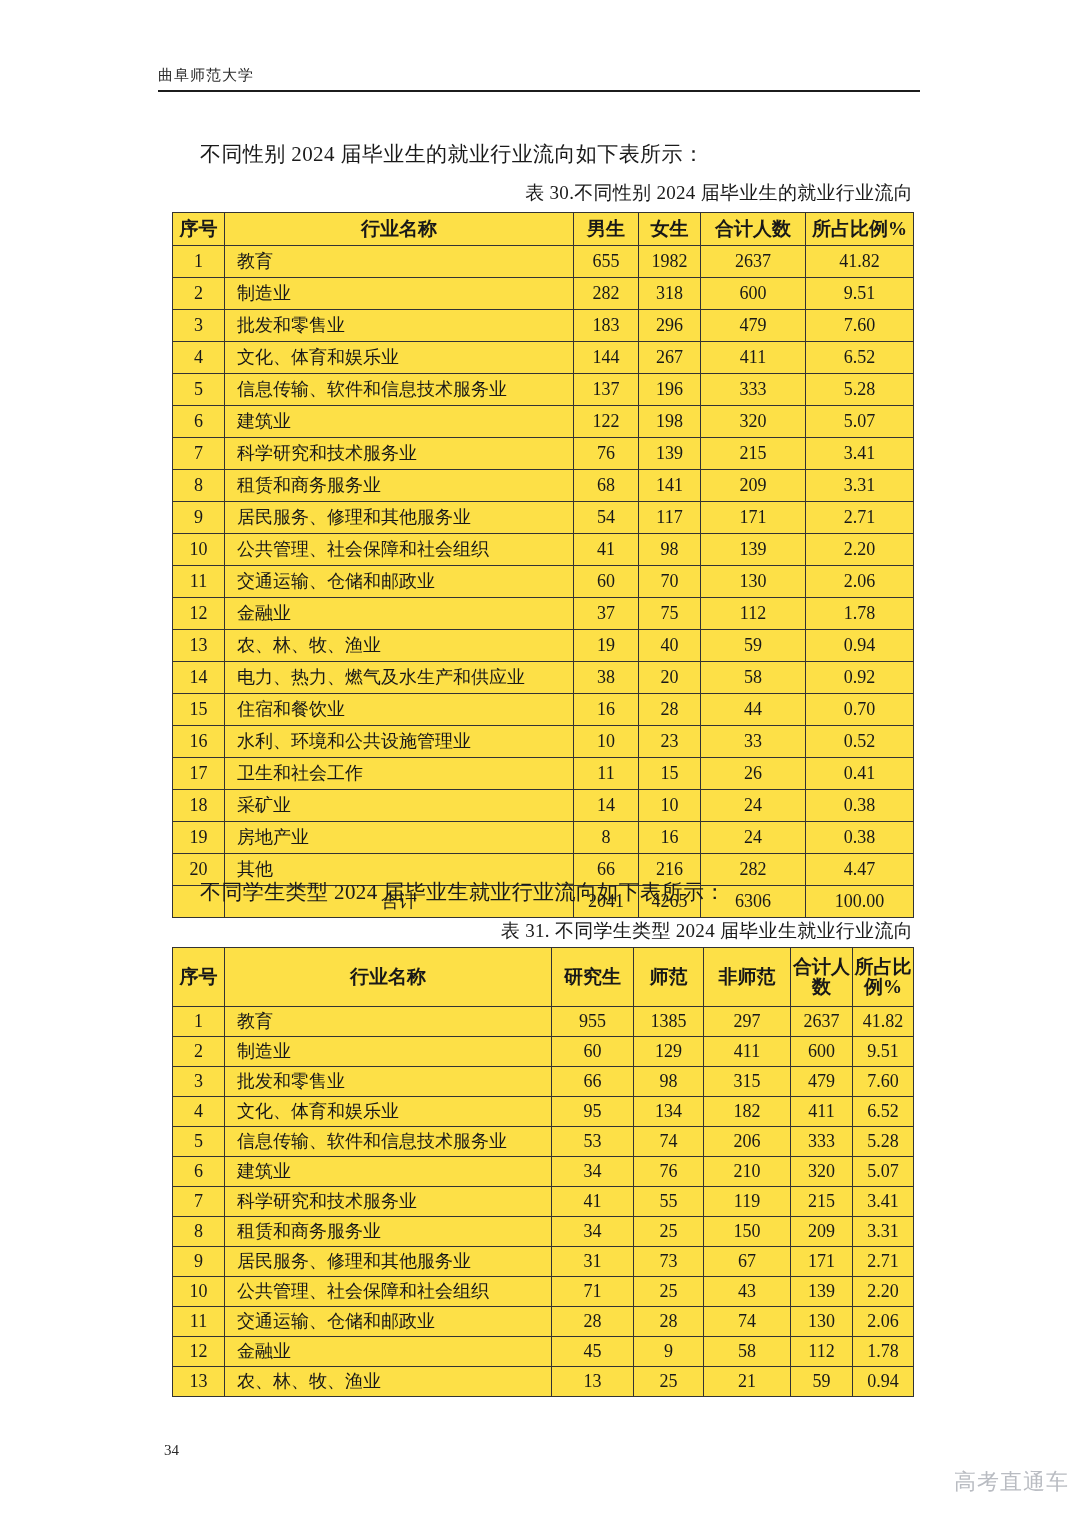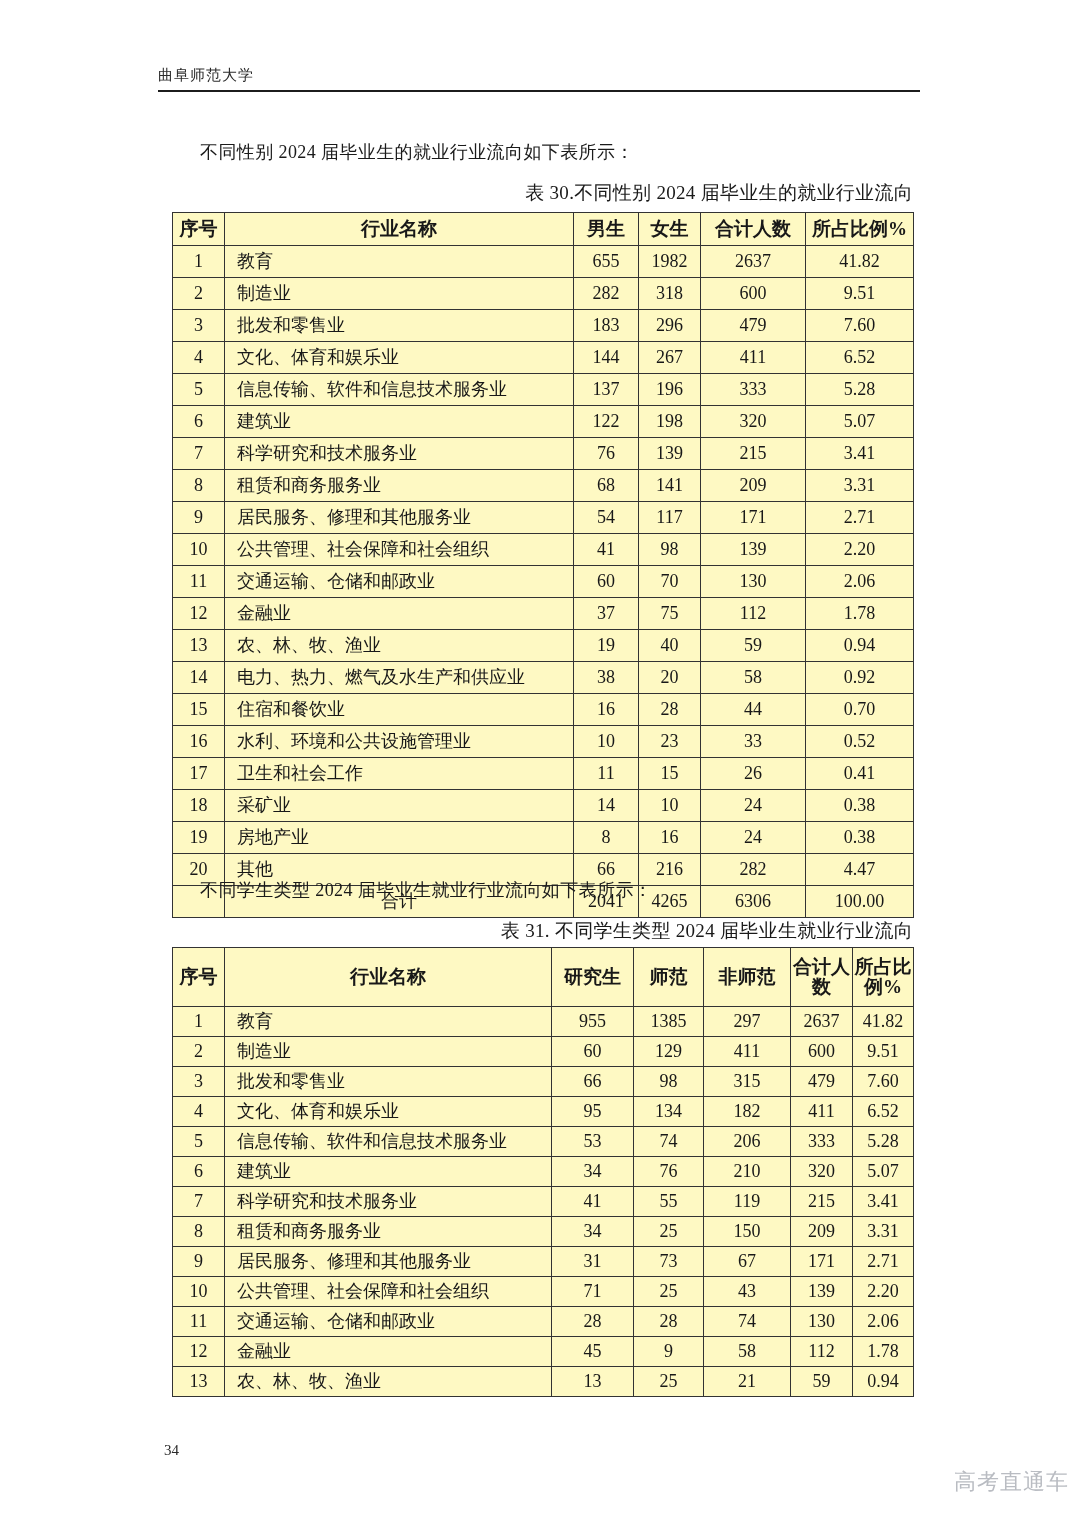--- a/index.html
+++ b/index.html
@@ -37,21 +37,21 @@
   }
   .doc-header-rule {
     margin-top: 6px;
     border-bottom: 2.5px solid #1c1c1c;
     width: 762px;
   }
 
   
   .para {
     position: absolute;
-    font-size: 18px;
+    font-size: 21px;
     letter-spacing: 0.4px;
     color: #1a1a1a;
     white-space: nowrap;
     text-align: right;
   }
   .caption {
     position: absolute;
     font-size: 19px;
     letter-spacing: 0.3px;
     color: #1a1a1a;
@@ -59,21 +59,21 @@
     white-space: nowrap;
   }
 
   
   .tbl-wrap {
     position: absolute;
   }
   table.data-table {
     border-collapse: collapse;
     table-layout: fixed;
-    background: #fef9c3;
+    background: #fde047;
   }
   table.data-table th,
   table.data-table td {
     border: 1.2px solid #333333;
     font-weight: normal;
     font-size: 18px;
     color: #181818;
     padding: 0;
     line-height: 1.15;
     overflow: hidden;

